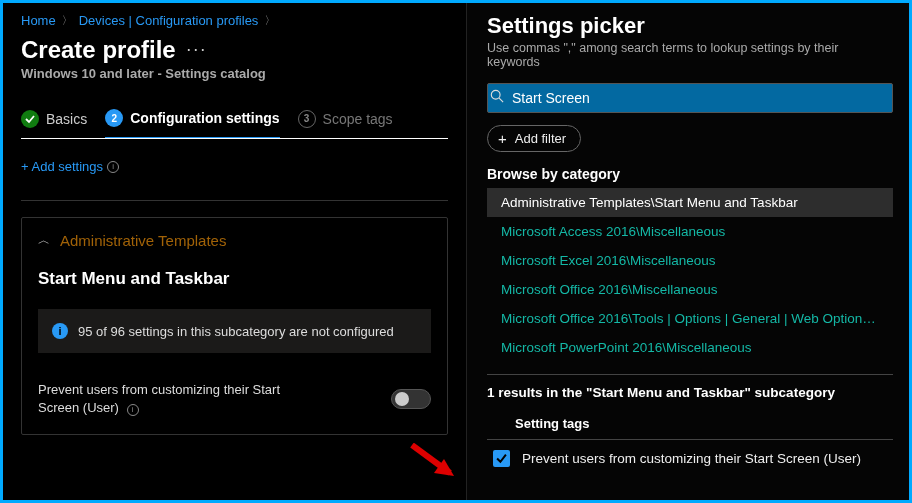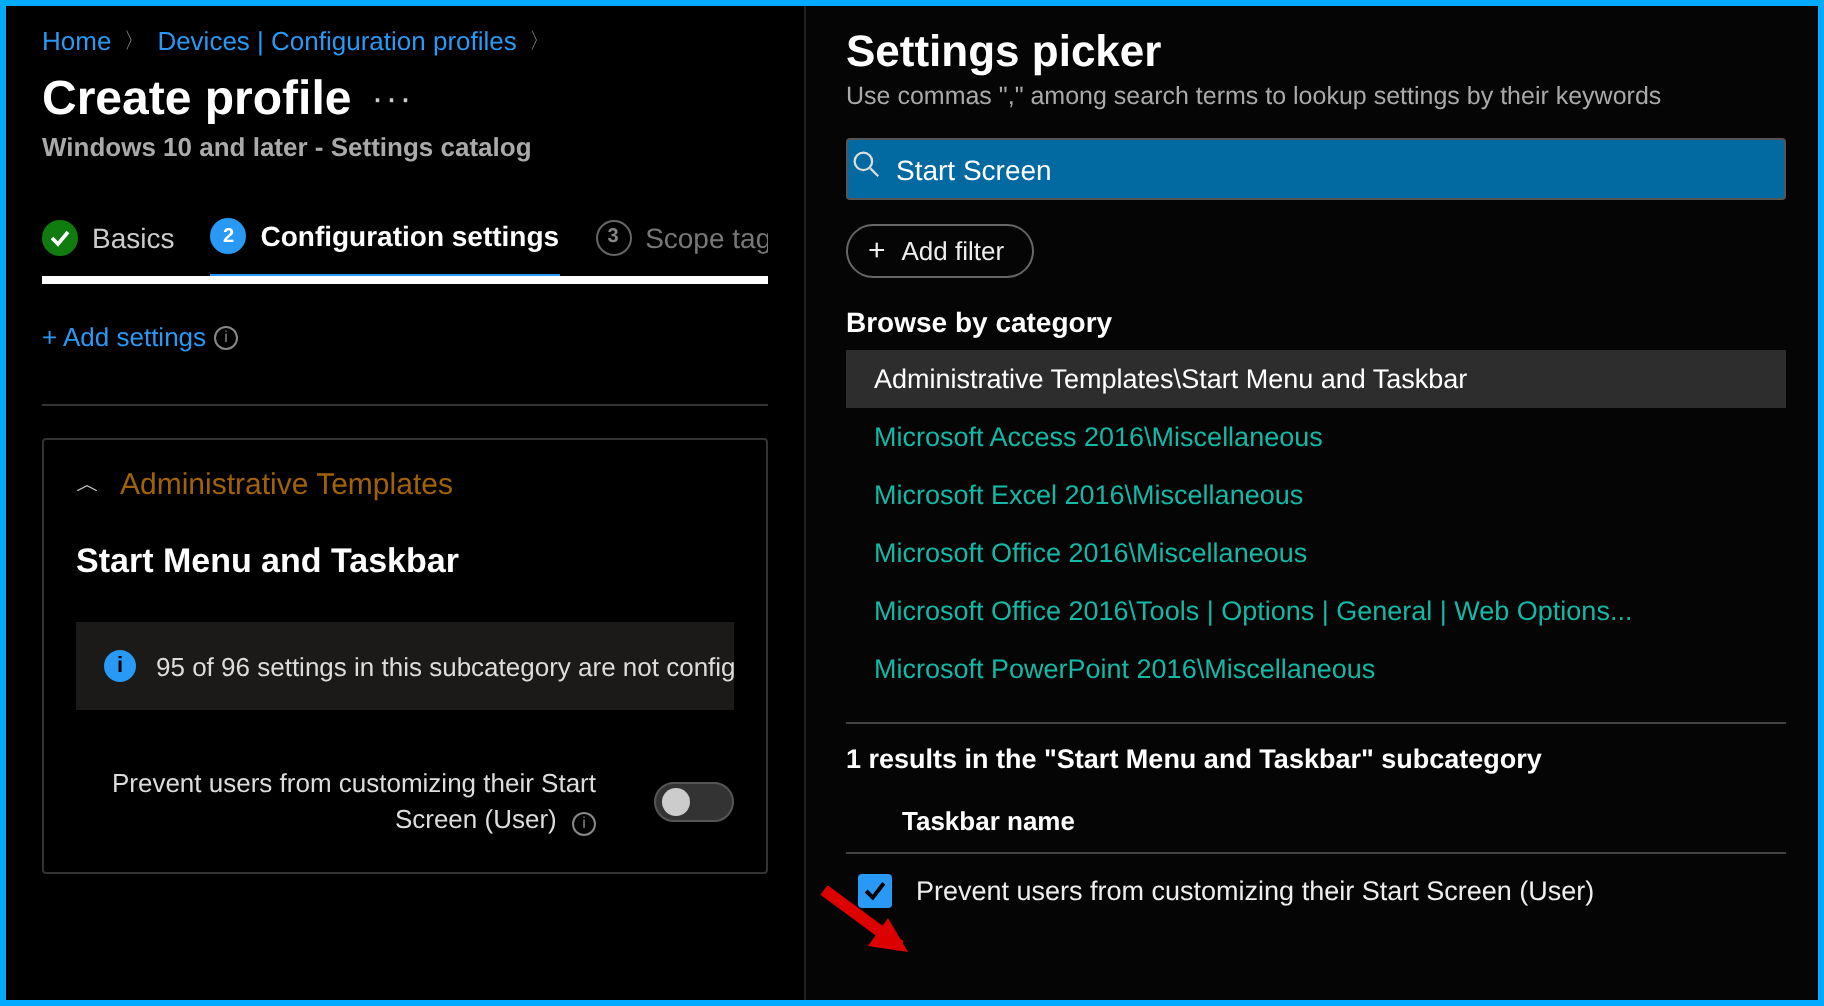--- a/index.html
+++ b/index.html
@@ -8,21 +8,21 @@
       background: #000;
       color: #e0e0e0;
       width: 912px;
       height: 503px;
       overflow: hidden;
       border: 3px solid #00aaff;
       position: relative;
     }
     .layout { display: flex; height: 100%; }
     .left-panel {
-      width: 400px;
+      width: 464px;
       padding: 10px 18px;
       background: #000;
       border-right: 1px solid #222;
       overflow: hidden;
     }
     .right-panel {
       flex: 1;
       padding: 10px 16px 10px 20px;
       background: #050505;
       overflow: hidden;
@@ -43,21 +43,21 @@
       font-weight: 600;
       color: #fff;
       margin-bottom: 2px;
     }
     .dots { color: #ccc; font-size: 18px; letter-spacing: 1px; cursor: pointer; padding-bottom:4px; }
     .subtitle { font-size: 13px; color: #aaa; margin-bottom: 28px; font-weight: bold; }
     .stepper {
       display: flex;
       align-items: center;
       gap: 18px;
-      border-bottom: 4px solid #ffffff;
+      border-bottom: 1px solid #ffffff;
       padding-bottom: 0;
       margin-bottom: 18px;
       white-space: nowrap;
       overflow: hidden;
     }
     .step {
       display: flex;
       align-items: center;
       gap: 7px;
       font-size: 14px;
@@ -106,21 +106,21 @@
       white-space: nowrap;
       overflow: hidden;
     }
     .info-icon {
       width: 16px; height: 16px; background: #2899f5; border-radius: 50%;
       color: #000; display: inline-flex; align-items: center; justify-content: center;
       font-size: 11px; font-weight: bold; flex-shrink: 0;
     }
     .setting-row {
       display: flex; align-items: center; justify-content: space-between; gap: 10px;
-      font-size: 13px; color: #ddd; text-align: right;
+      font-size: 13px; color: #ddd;
     }
     .setting-label { max-width: 260px; line-height: 1.35; }
     .toggle {
       width: 40px; height: 20px; background: #333; border-radius: 10px; position: relative;
       cursor: pointer; flex-shrink: 0; border:1px solid #555;
     }
     .toggle::after {
       content: ''; position: absolute; width: 14px; height: 14px; background: #ccc;
       border-radius: 50%; top: 2px; left: 3px;
     }
@@ -254,21 +254,21 @@
       <div class="cat-item selected">Administrative Templates\Start Menu and Taskbar</div>
       <div class="cat-item">Microsoft Access 2016\Miscellaneous</div>
       <div class="cat-item">Microsoft Excel 2016\Miscellaneous</div>
       <div class="cat-item">Microsoft Office 2016\Miscellaneous</div>
       <div class="cat-item">Microsoft Office 2016\Tools | Options | General | Web Options...</div>
       <div class="cat-item">Microsoft PowerPoint 2016\Miscellaneous</div>
     </div>
 
     <div class="divider2"></div>
     <div class="results-h">1 results in the "Start Menu and Taskbar" subcategory</div>
-    <div class="col-head">Taskbar name</div>
+    <div class="col-head">Setting tags</div>
     <div class="result-row">
       <span class="chk">
         <svg width="11" height="11" viewBox="0 0 10 10">
             <path d="M1 5 L4 8 L9 1.5" stroke="#000" stroke-width="1.8" fill="none"></path>
           </svg>
       </span>
       <span>Prevent users from customizing their Start Screen (User)</span>
     </div>
   </div>
 </div>

